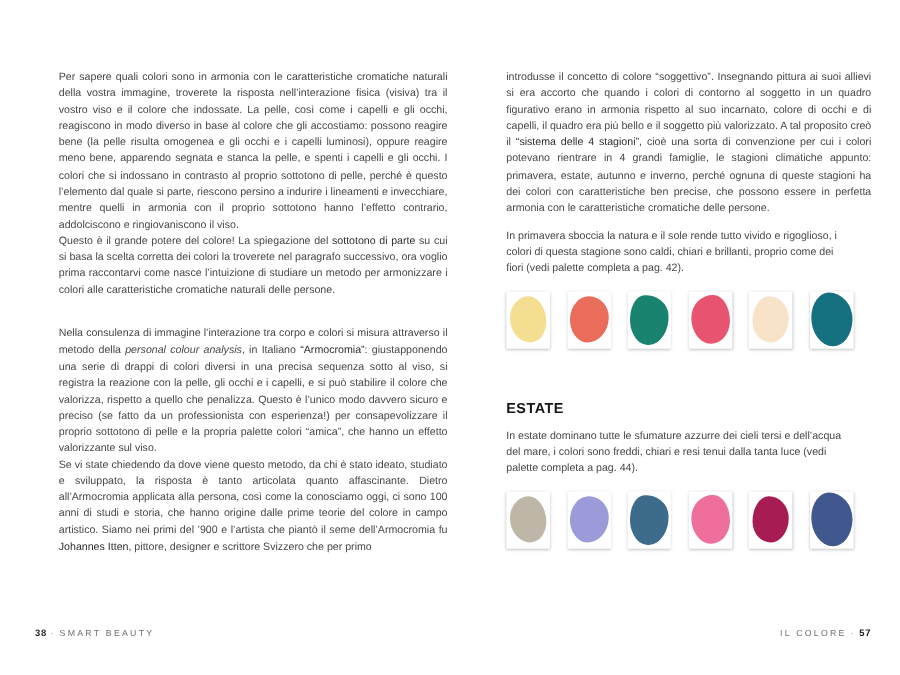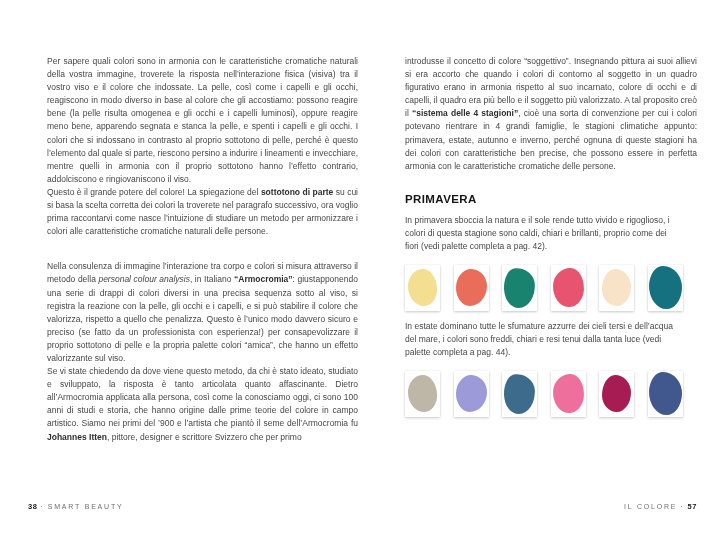--- a/index.html
+++ b/index.html
@@ -18,21 +18,21 @@
 
   .para {
     margin: 0;
     font-size: 8.5px;
     line-height: 13.1px;
     text-align: justify;
     white-space: pre-line;
     color: #474747;
   }
   .para + .para { margin-top: 22px; }
-  .b { font-weight: bold; color: #2e2e2e; }
+  .b { font-weight: normal; color: #2e2e2e; }
   .i { font-style: italic; }
 
   
   .season-title {
     margin: 20px 0 0 0;
     font-size: 11.5px;
     font-weight: bold;
     letter-spacing: 0.4px;
     color: #151515;
   }
@@ -99,21 +99,20 @@
     <div class="footer footer-left">
       <span class="pagenum">38</span><span class="sep">·</span><span class="running-title">SMART BEAUTY</span>
     </div>
   </section>
 
   <section>
     <div class="col-right">
       <p class="para"><span>introdusse il concetto di colore “soggettivo”. Insegnando pittura ai suoi allievi si era accorto che quando i colori di contorno al soggetto in un quadro figurativo erano in armonia rispetto al suo incarnato, colore di occhi e di capelli, il quadro era più bello e il soggetto più valorizzato. A tal proposito creò il </span><span class="b">“sistema delle 4 stagioni”</span><span>, cioè una sorta di convenzione per cui i colori potevano rientrare in 4 grandi famiglie, le stagioni climatiche appunto: primavera, estate, autunno e inverno, perché ognuna di queste stagioni ha dei colori con caratteristiche ben precise, che possono essere in perfetta armonia con le caratteristiche cromatiche delle persone.</span></p>
 
       <div class="season">
-        <h2 class="season-title">PRIMAVERA</h2>
         <p class="season-desc">In primavera sboccia la natura e il sole rende tutto vivido e rigoglioso, i colori di questa stagione sono caldi, chiari e brillanti, proprio come dei fiori (vedi palette completa a pag. 42).</p>
         <div class="swatch-row">
             <div class="swatch">
               <div class="blob" style="background: rgb(244, 222, 146);"></div>
             </div>
             <div class="swatch">
               <div class="blob" style="background: rgb(234, 108, 91);"></div>
             </div>
             <div class="swatch">
               <div class="blob" style="background: rgb(25, 131, 111);"></div>
@@ -124,20 +123,21 @@
             <div class="swatch">
               <div class="blob" style="background: rgb(248, 226, 200);"></div>
             </div>
             <div class="swatch">
               <div class="blob" style="background: rgb(21, 112, 127);"></div>
             </div>
           </div>
       </div>
 
       <div class="season">
+        <h2 class="season-title">ESTATE</h2>
         <p class="season-desc">In estate dominano tutte le sfumature azzurre dei cieli tersi e dell’acqua del mare, i colori sono freddi, chiari e resi tenui dalla tanta luce (vedi palette completa a pag. 44).</p>
         <div class="swatch-row">
             <div class="swatch">
               <div class="blob" style="background: rgb(190, 183, 168);"></div>
             </div>
             <div class="swatch">
               <div class="blob" style="background: rgb(156, 154, 216);"></div>
             </div>
             <div class="swatch">
               <div class="blob" style="background: rgb(61, 107, 139);"></div>

